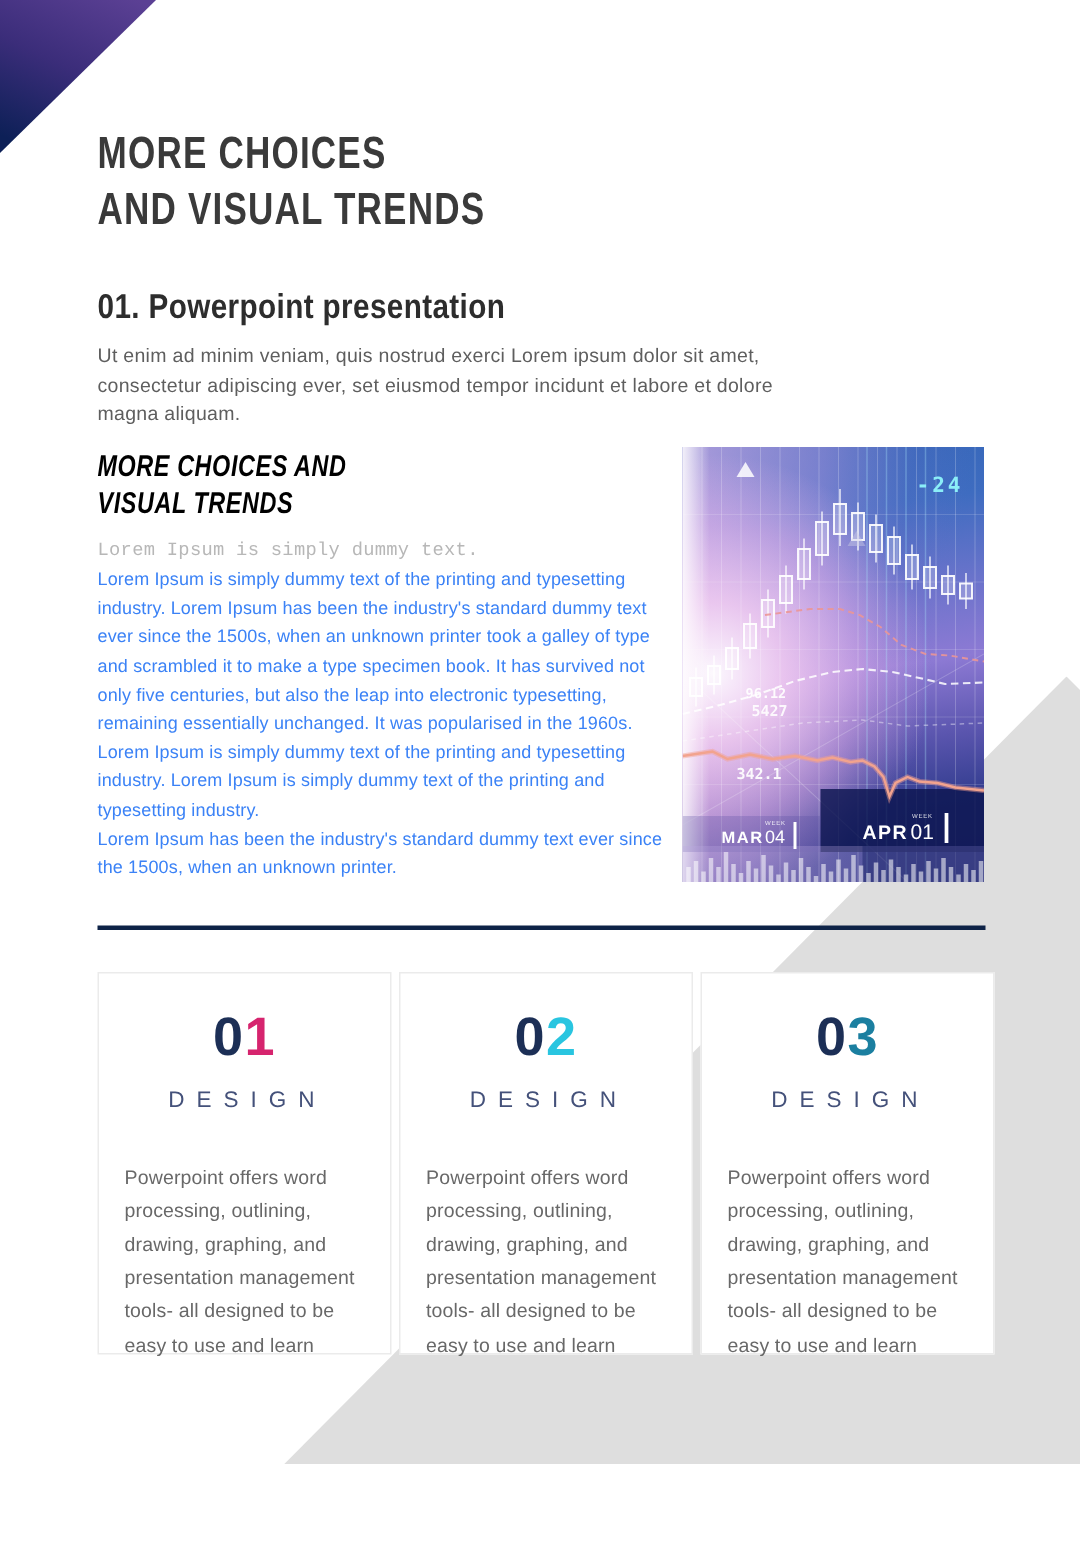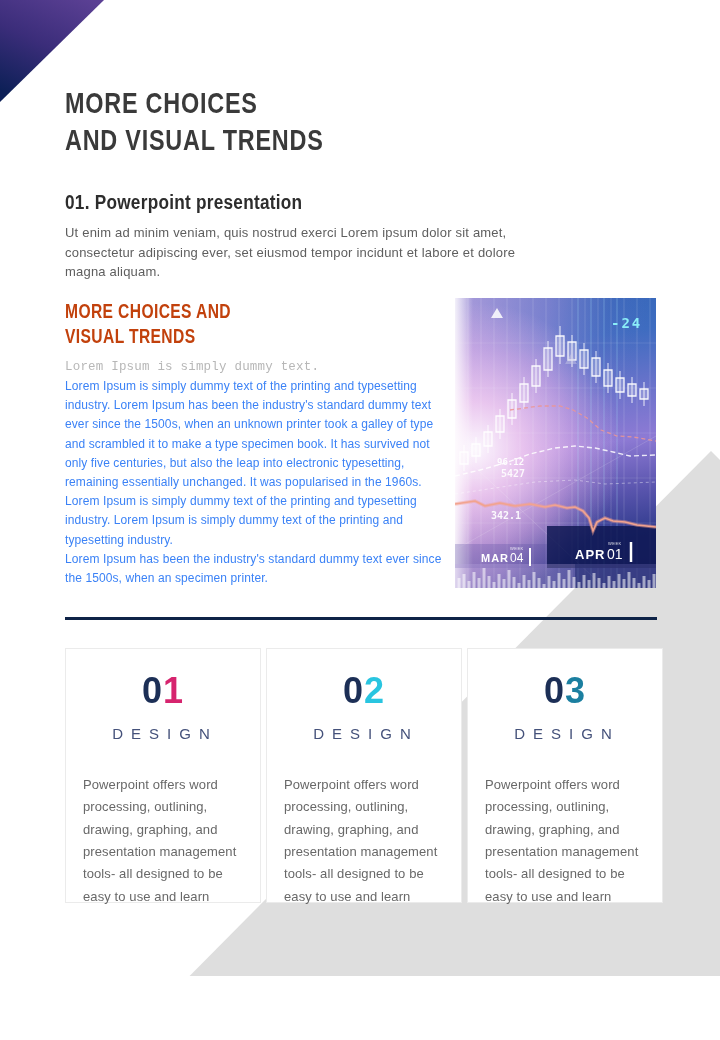--- a/index.html
+++ b/index.html
@@ -25,25 +25,25 @@
   .condensed { display:inline-block; transform:scaleX(0.78); transform-origin:left top; }
   .condensed2 { display:inline-block; transform:scaleX(0.86); transform-origin:left top; }
 
   .main-title {
     position:absolute; left:65px; top:84px;
     font-size:30px; line-height:37px; font-weight:700; color:#3a3a3a; letter-spacing:1px;
     white-space:nowrap;
   }
 
   .intro { position:absolute; left:65px; top:191px; width:500px; }
-  .intro h2 { font-size:20px; font-weight:700; color:#2d2d2d; letter-spacing:0.3px; white-space:nowrap; }
+  .intro h2 { font-size:23px; font-weight:700; color:#2d2d2d; letter-spacing:0.3px; white-space:nowrap; }
   .intro p { margin-top:9px; font-size:13px; line-height:1.5; color:#5e5e5e; letter-spacing:0.2px; width:490px; }
 
   .article { position:absolute; left:65px; top:299px; width:388px; }
-  .article h3 { font-size:20px; line-height:25px; font-weight:700; color:#c2410c; letter-spacing:0.5px; white-space:nowrap; }
+  .article h3 { font-size:20px; line-height:25px; font-weight:700; color:#000000; letter-spacing:0.5px; white-space:nowrap;font-style:italic; }
   .article .subtitle { margin-top:11px; font-size:12.5px; color:#b7b7b7; letter-spacing:0.2px;font-family:Liberation Mono, monospace; }
   .article .body { margin-top:3px; font-size:12px; line-height:1.6; color:#3b82f6; letter-spacing:0.1px; }
   .article .body p + p { margin-top:0; }
 
   
   .stock {
     position:absolute; left:455px; top:298px; width:201px; height:290px; overflow:hidden;
     background:
       linear-gradient(90deg, rgba(255,255,255,.85) 0%, rgba(255,255,255,0) 9%),
       radial-gradient(circle at 10% 52%, rgba(255,252,255,.95) 0%, rgba(255,215,245,.75) 20%, rgba(250,190,240,.40) 42%, rgba(250,190,240,0) 62%),
@@ -88,21 +88,21 @@
   </div>
 
   <div class="article">
     <h3>
       <span class="condensed">MORE CHOICES AND</span><br>
       <span class="condensed">VISUAL TRENDS</span>
     </h3>
     <div class="subtitle">Lorem Ipsum is simply dummy text.</div>
     <div class="body">
       <p>Lorem Ipsum is simply dummy text of the printing and typesetting industry. Lorem Ipsum has been the industry's standard dummy text ever since the 1500s, when an unknown printer took a galley of type and scrambled it to make a type specimen book. It has survived not only five centuries, but also the leap into electronic typesetting, remaining essentially unchanged. It was popularised in the 1960s. Lorem Ipsum is simply dummy text of the printing and typesetting industry. Lorem Ipsum is simply dummy text of the printing and typesetting industry.</p>
-      <p>Lorem Ipsum has been the industry's standard dummy text ever since the 1500s, when an specimen printer.</p>
+      <p>Lorem Ipsum has been the industry's standard dummy text ever since the 1500s, when an unknown printer.</p>
     </div>
   </div>
 
   <div class="stock">
     <svg width="201" height="290" viewBox="0 0 201 290">
 
       <path d="M13 0V290M26 0V290M39 0V290M52 0V290M65 0V290M78 0V290M91 0V290M104 0V290M117 0V290M130 0V290M143 0V290M156 0V290M169 0V290M182 0V290M195 0V290" stroke="rgba(255,255,255,0.22)" stroke-width="0.7"></path>
       <path d="M123 0V290M136 0V290M149 0V290M162 0V290" stroke="rgba(180,240,255,0.30)" stroke-width="1"></path>
       <path d="M0 45H201M0 90H201M0 135H201M0 180H201M0 225H201" stroke="rgba(255,255,255,0.15)" stroke-width="0.7"></path>
       <path d="M0 252L201 138M10 160L150 290" stroke="rgba(255,255,255,0.20)" stroke-width="0.7"></path>

